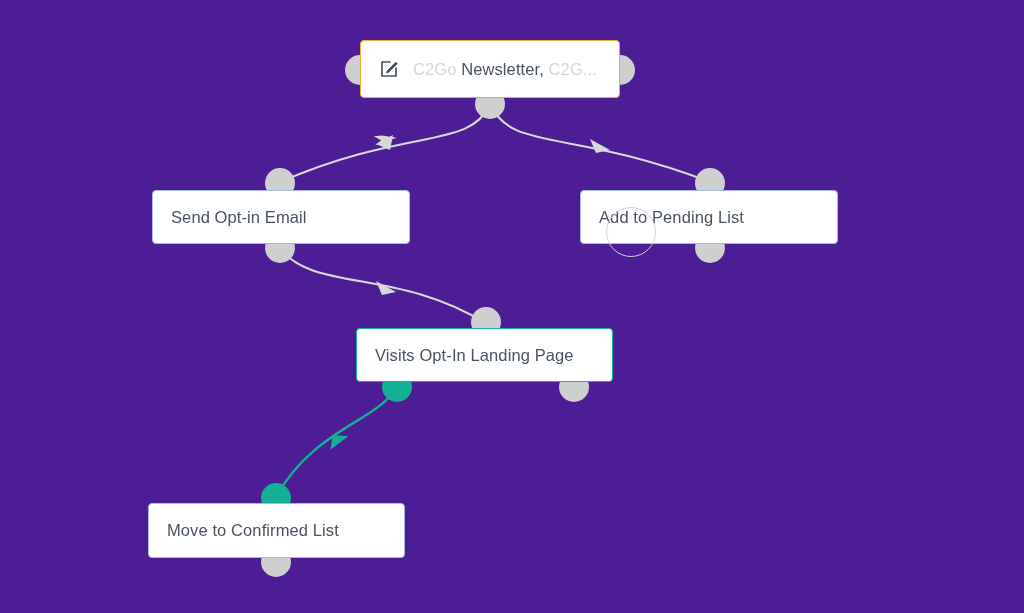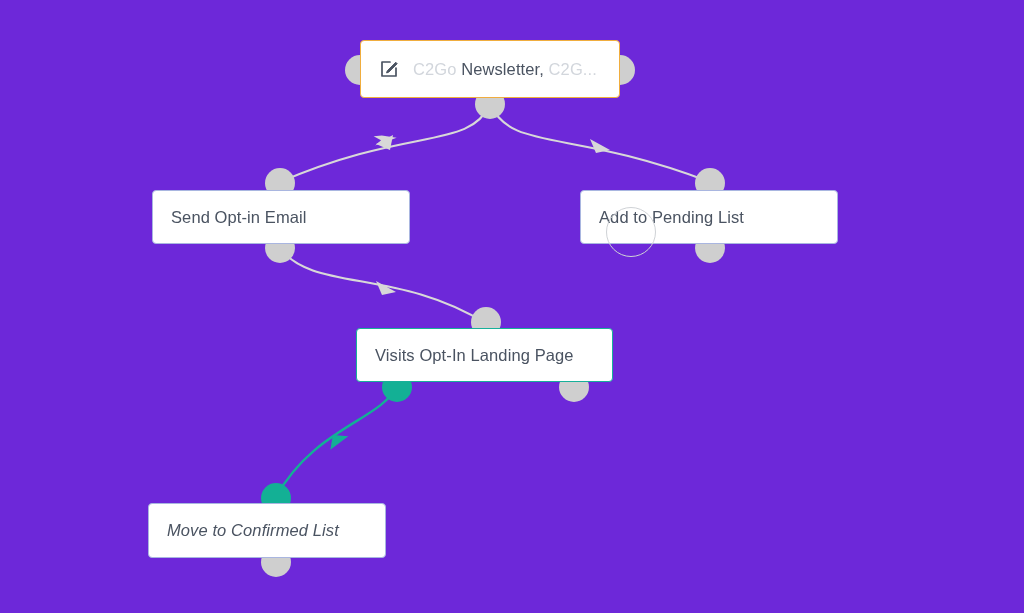--- a/index.html
+++ b/index.html
@@ -10,21 +10,21 @@
   }
   body {
     font-family: "Liberation Sans", sans-serif;
     -webkit-font-smoothing: antialiased;
   }
 
   #canvas {
     position: relative;
     width: 1024px;
     height: 613px;
-    background: #6d28d9;
+    background: #4c1d95;
     overflow: hidden;
   }
 
   
   #edges {
     position: absolute;
     left: 0;
     top: 0;
     width: 1024px;
     height: 613px;
@@ -148,19 +148,19 @@
   </div>
 
   <div class="node accent-blue" style="left:580px; top:190px; width:258px; height:54px;">
     <span class="node-label">Add to Pending List</span>
   </div>
 
   <div class="node accent-teal" style="left:356px; top:328px; width:257px; height:54px;">
     <span class="node-label">Visits Opt-In Landing Page</span>
   </div>
 
-  <div class="node accent-blue" style="left:148px; top:503px; width:238px; height:55px;font-style:italic;">
+  <div class="node accent-blue" style="left:148px; top:503px; width:257px; height:55px;">
     <span class="node-label">Move to Confirmed List</span>
   </div>
 
   <div class="ripple-ring" style="left:606px; top:207px;"></div>
 
 </div>
 
 </body></html>

